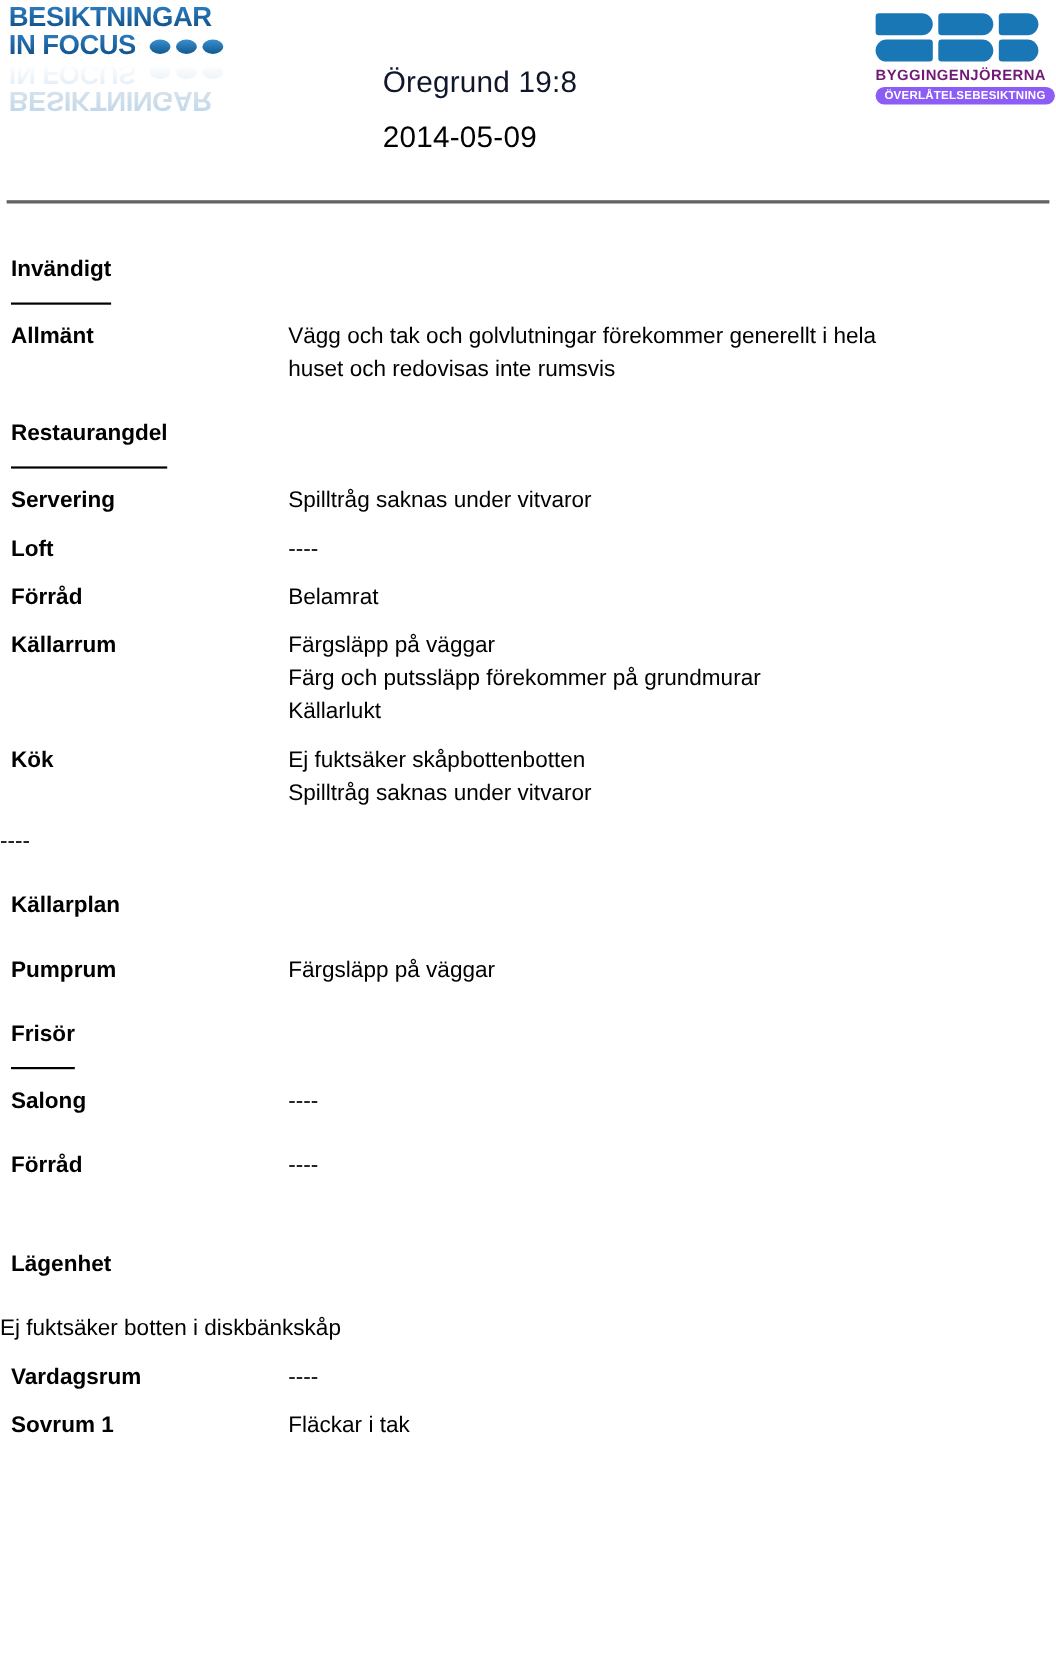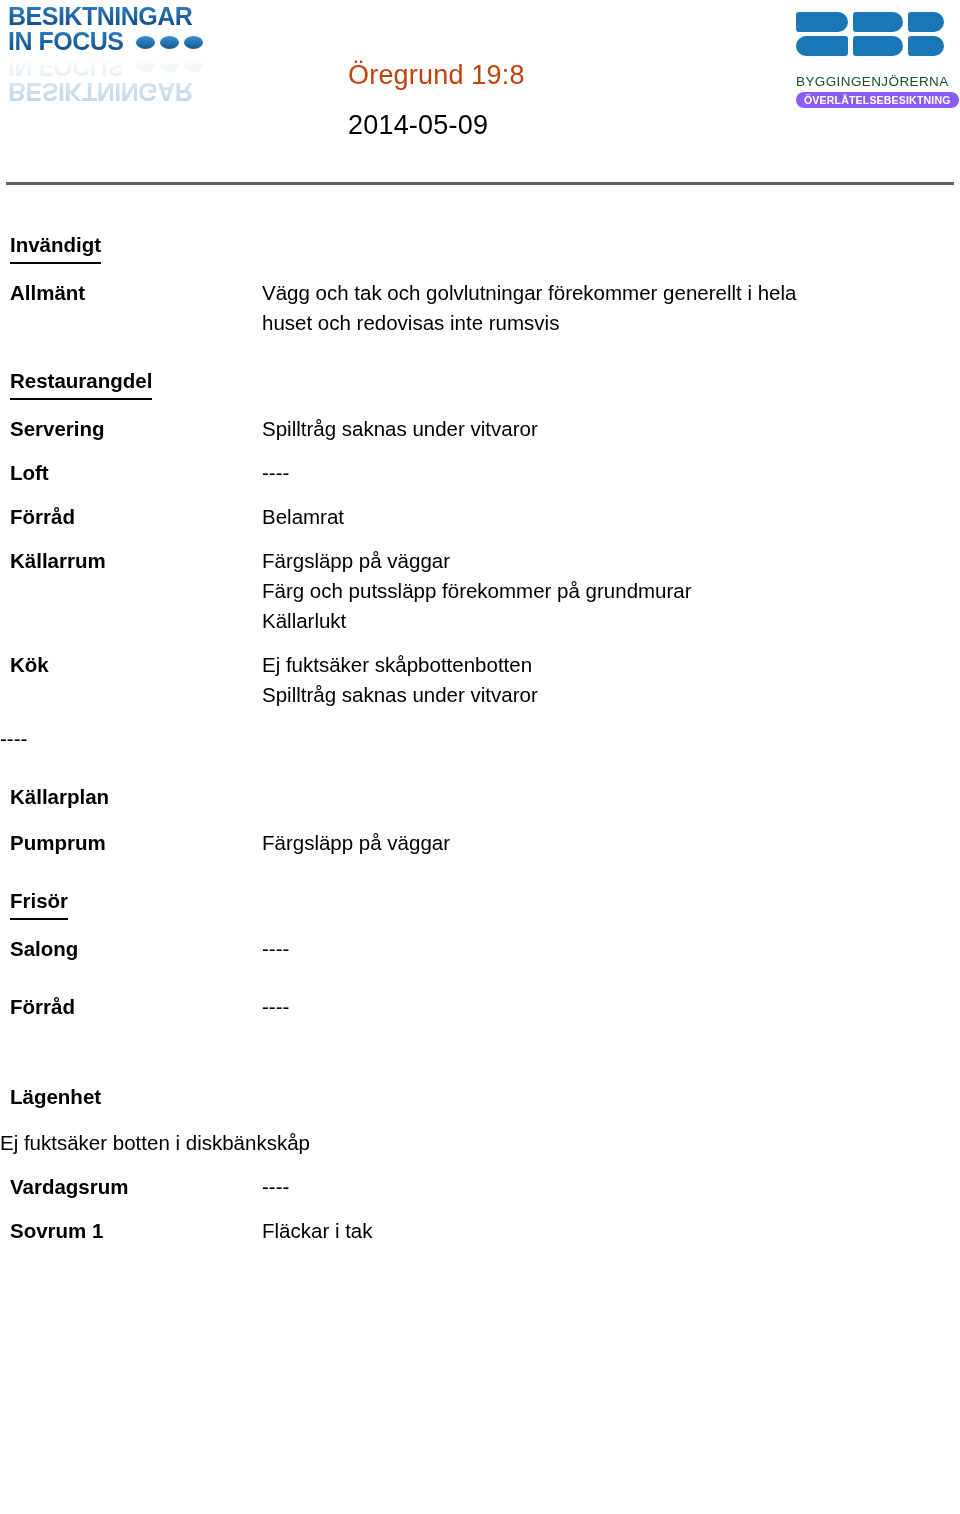--- a/index.html
+++ b/index.html
@@ -79,21 +79,21 @@
     pointer-events: none;
   }
 
   
   .doc-title {
     position: absolute;
     left: 348px;
     top: 60px;
     font-size: 27px;
     letter-spacing: 0.2px;
-    color: #c2410c;
+    color: #0f172a;
     white-space: nowrap;
   }
   .doc-date {
     position: absolute;
     left: 348px;
     top: 110px;
     font-size: 27px;
     letter-spacing: 0.2px;
     color: #000;
     white-space: nowrap;
@@ -121,26 +121,26 @@
   .s-top    { left: 0px;   top: 2px;  width: 52px; height: 20px; border-radius: 10px 10px 10px 10px / 10px 10px 10px 10px; border-top-left-radius:3px; border-bottom-left-radius:3px;}
   .s-bot    { left: 0px;   top: 26px; width: 52px; height: 20px; border-radius: 10px; border-top-right-radius:3px; border-bottom-right-radius:3px;}
   
   .b-top    { left: 57px;  top: 2px;  width: 50px; height: 20px; border-radius: 3px 10px 10px 3px; }
   .b-bot    { left: 57px;  top: 26px; width: 50px; height: 20px; border-radius: 3px 10px 10px 3px; }
   
   .r-top    { left: 112px; top: 2px;  width: 36px; height: 20px; border-radius: 3px 10px 10px 3px; }
   .r-bot    { left: 112px; top: 26px; width: 36px; height: 20px; border-radius: 3px 10px 10px 3px; }
 
   .sbr-word {
-    margin-top: 16px;
+    margin-top: 3px;
     margin-left: 5px;
     font-size: 13.5px;
-    font-weight: normal;
+    font-weight: bold;
     letter-spacing: 0.4px;
-    color: #14532d;
+    color: #701a75;
     white-space: nowrap;
   }
   .sbr-badge {
     margin-top: 3px;
     margin-left: 5px;
     display: inline-block;
     background: #8b5cf6;
     color: #ffffff;
     font-size: 10.5px;
     font-weight: bold;
@@ -189,21 +189,21 @@
     line-height: 30px;
     color: #000;
   }
   .value-cell .ln { display: block; white-space: nowrap; }
   .heading .label-cell {
     text-decoration: none;
   }
   .heading .label-cell > span {
     display: inline-block;
     border-bottom: 2px solid #000;
-    padding-bottom: 4px;
+    padding-bottom: 17px;
     line-height: 26px;
   }
   .heading.no-underline .label-cell > span {
     border-bottom: none;
   }
   .spacer-sm { height: 14px; }
   .spacer-md { height: 28px; }
   .spacer-xl { height: 60px; }
 </style>
 </head>

